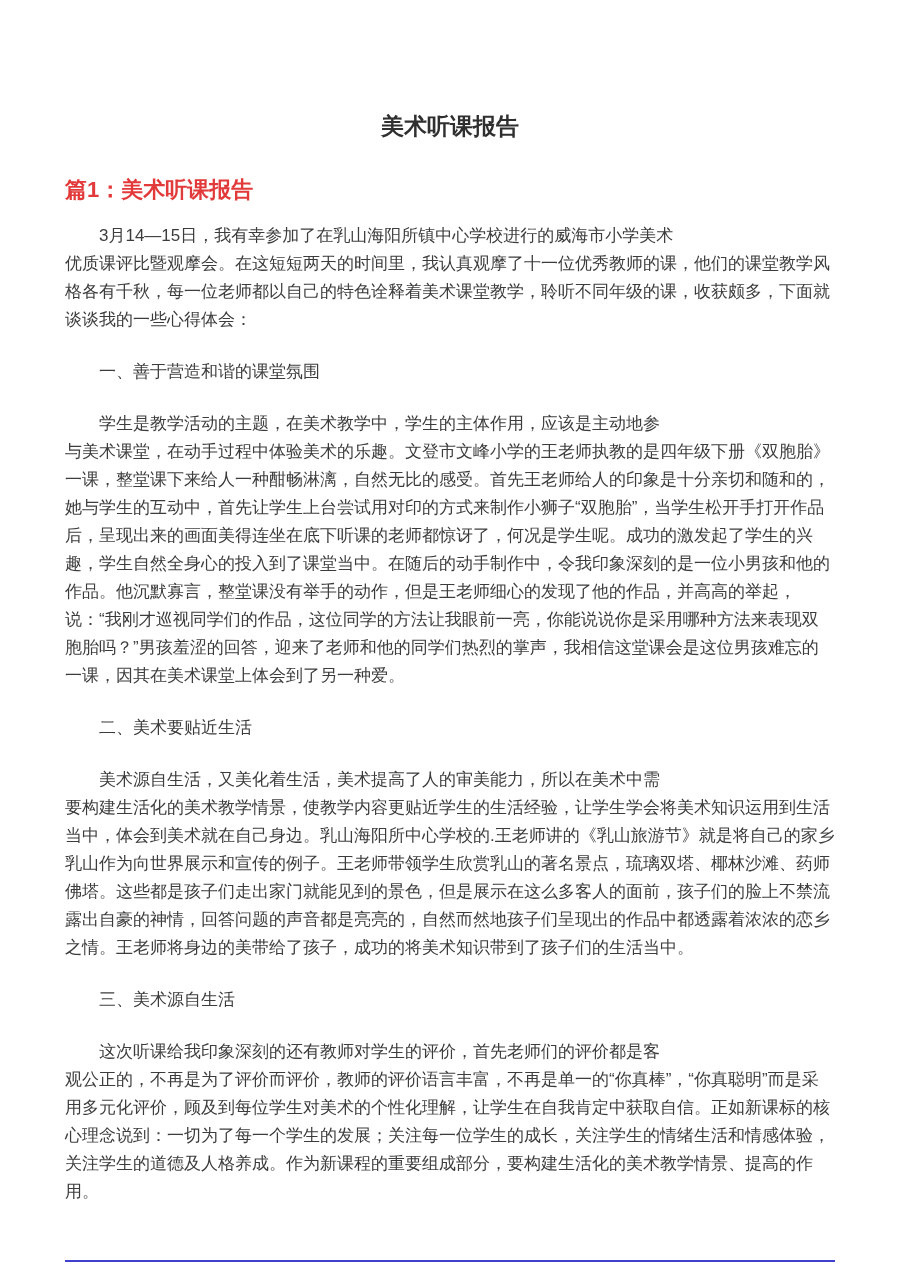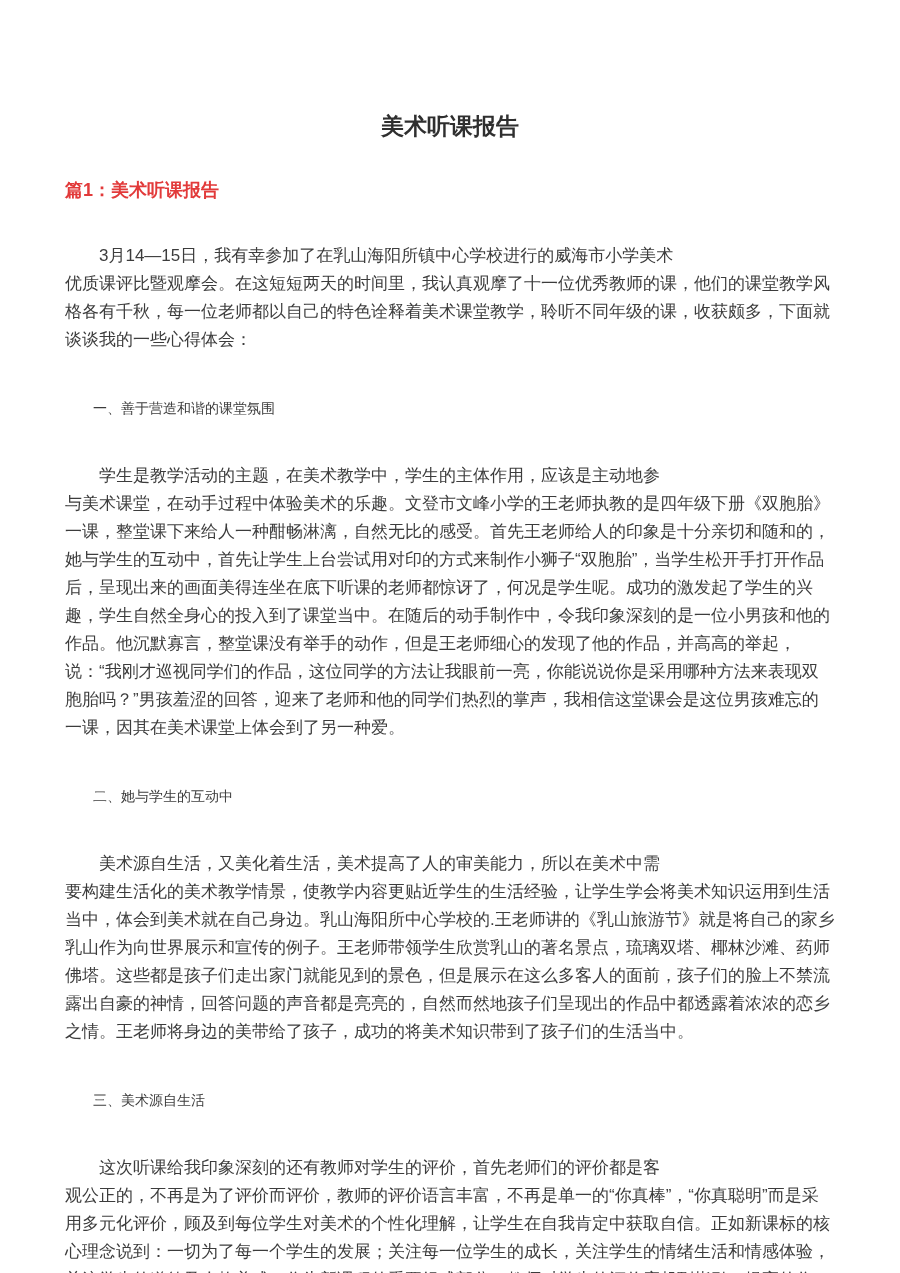--- a/index.html
+++ b/index.html
@@ -16,37 +16,37 @@
   }
   .doc-title {
     text-align: center;
     font-size: 23px;
     line-height: 32px;
     font-weight: bold;
     color: #2f2f2f;
     margin-bottom: 36px;
   }
   .chapter-heading {
-    font-size: 18px;
+    font-size: 22px;
     line-height: 24px;
     font-weight: bold;
     color: #e23a3a;
     margin-bottom: 18px;
   }
   .para {
     font-size: 17px;
     line-height: 28px;
     color: #3c3c3c;
     text-indent: 2em;
     white-space: pre-wrap;
     word-break: break-all;
-    margin: 40px 0;
+    margin: 20px 0;
   }
   .section-heading {
-    font-size: 14px;
+    font-size: 17px;
     line-height: 28px;
     font-weight: normal;
     color: #3c3c3c;
     padding-left: 2em;
     margin: 24px 0;
   }
   .divider {
     height: 2px;
     background: #3f3fd0;
     margin-top: 54px;
@@ -63,25 +63,25 @@
   <h2 class="chapter-heading">篇1：美术听课报告</h2>
 
   <p class="para">3月14—15日，我有幸参加了在乳山海阳所镇中心学校进行的威海市小学美术
 优质课评比暨观摩会。在这短短两天的时间里，我认真观摩了十一位优秀教师的课，他们的课堂教学风格各有千秋，每一位老师都以自己的特色诠释着美术课堂教学，聆听不同年级的课，收获颇多，下面就谈谈我的一些心得体会：</p>
 
   <h3 class="section-heading">一、善于营造和谐的课堂氛围</h3>
 
   <p class="para">学生是教学活动的主题，在美术教学中，学生的主体作用，应该是主动地参
 与美术课堂，在动手过程中体验美术的乐趣。文登市文峰小学的王老师执教的是四年级下册《双胞胎》一课，整堂课下来给人一种酣畅淋漓，自然无比的感受。首先王老师给人的印象是十分亲切和随和的，她与学生的互动中，首先让学生上台尝试用对印的方式来制作小狮子“双胞胎”，当学生松开手打开作品后，呈现出来的画面美得连坐在底下听课的老师都惊讶了，何况是学生呢。成功的激发起了学生的兴趣，学生自然全身心的投入到了课堂当中。在随后的动手制作中，令我印象深刻的是一位小男孩和他的作品。他沉默寡言，整堂课没有举手的动作，但是王老师细心的发现了他的作品，并高高的举起，说：“我刚才巡视同学们的作品，这位同学的方法让我眼前一亮，你能说说你是采用哪种方法来表现双胞胎吗？”男孩羞涩的回答，迎来了老师和他的同学们热烈的掌声，我相信这堂课会是这位男孩难忘的一课，因其在美术课堂上体会到了另一种爱。</p>
 
-  <h3 class="section-heading">二、她与学生的互动中</h3>
+  <h3 class="section-heading">二、美术要贴近生活</h3>
 
   <p class="para">美术源自生活，又美化着生活，美术提高了人的审美能力，所以在美术中需
 要构建生活化的美术教学情景，使教学内容更贴近学生的生活经验，让学生学会将美术知识运用到生活当中，体会到美术就在自己身边。乳山海阳所中心学校的.王老师讲的《乳山旅游节》就是将自己的家乡乳山作为向世界展示和宣传的例子。王老师带领学生欣赏乳山的著名景点，琉璃双塔、椰林沙滩、药师佛塔。这些都是孩子们走出家门就能见到的景色，但是展示在这么多客人的面前，孩子们的脸上不禁流露出自豪的神情，回答问题的声音都是亮亮的，自然而然地孩子们呈现出的作品中都透露着浓浓的恋乡之情。王老师将身边的美带给了孩子，成功的将美术知识带到了孩子们的生活当中。</p>
 
   <h3 class="section-heading">三、美术源自生活</h3>
 
   <p class="para">这次听课给我印象深刻的还有教师对学生的评价，首先老师们的评价都是客
-观公正的，不再是为了评价而评价，教师的评价语言丰富，不再是单一的“你真棒”，“你真聪明”而是采用多元化评价，顾及到每位学生对美术的个性化理解，让学生在自我肯定中获取自信。正如新课标的核心理念说到：一切为了每一个学生的发展；关注每一位学生的成长，关注学生的情绪生活和情感体验，关注学生的道德及人格养成。作为新课程的重要组成部分，教师对学生的评价应起到指引、提高的作用。</p>
+观公正的，不再是为了评价而评价，教师的评价语言丰富，不再是单一的“你真棒”，“你真聪明”而是采用多元化评价，顾及到每位学生对美术的个性化理解，让学生在自我肯定中获取自信。正如新课标的核心理念说到：一切为了每一个学生的发展；关注每一位学生的成长，关注学生的情绪生活和情感体验，关注学生的道德及人格养成。作为新课程的重要组成部分，要构建生活化的美术教学情景、提高的作用。</p>
 
   <div class="divider"></div>
 
 </div>
 
 </body></html>

